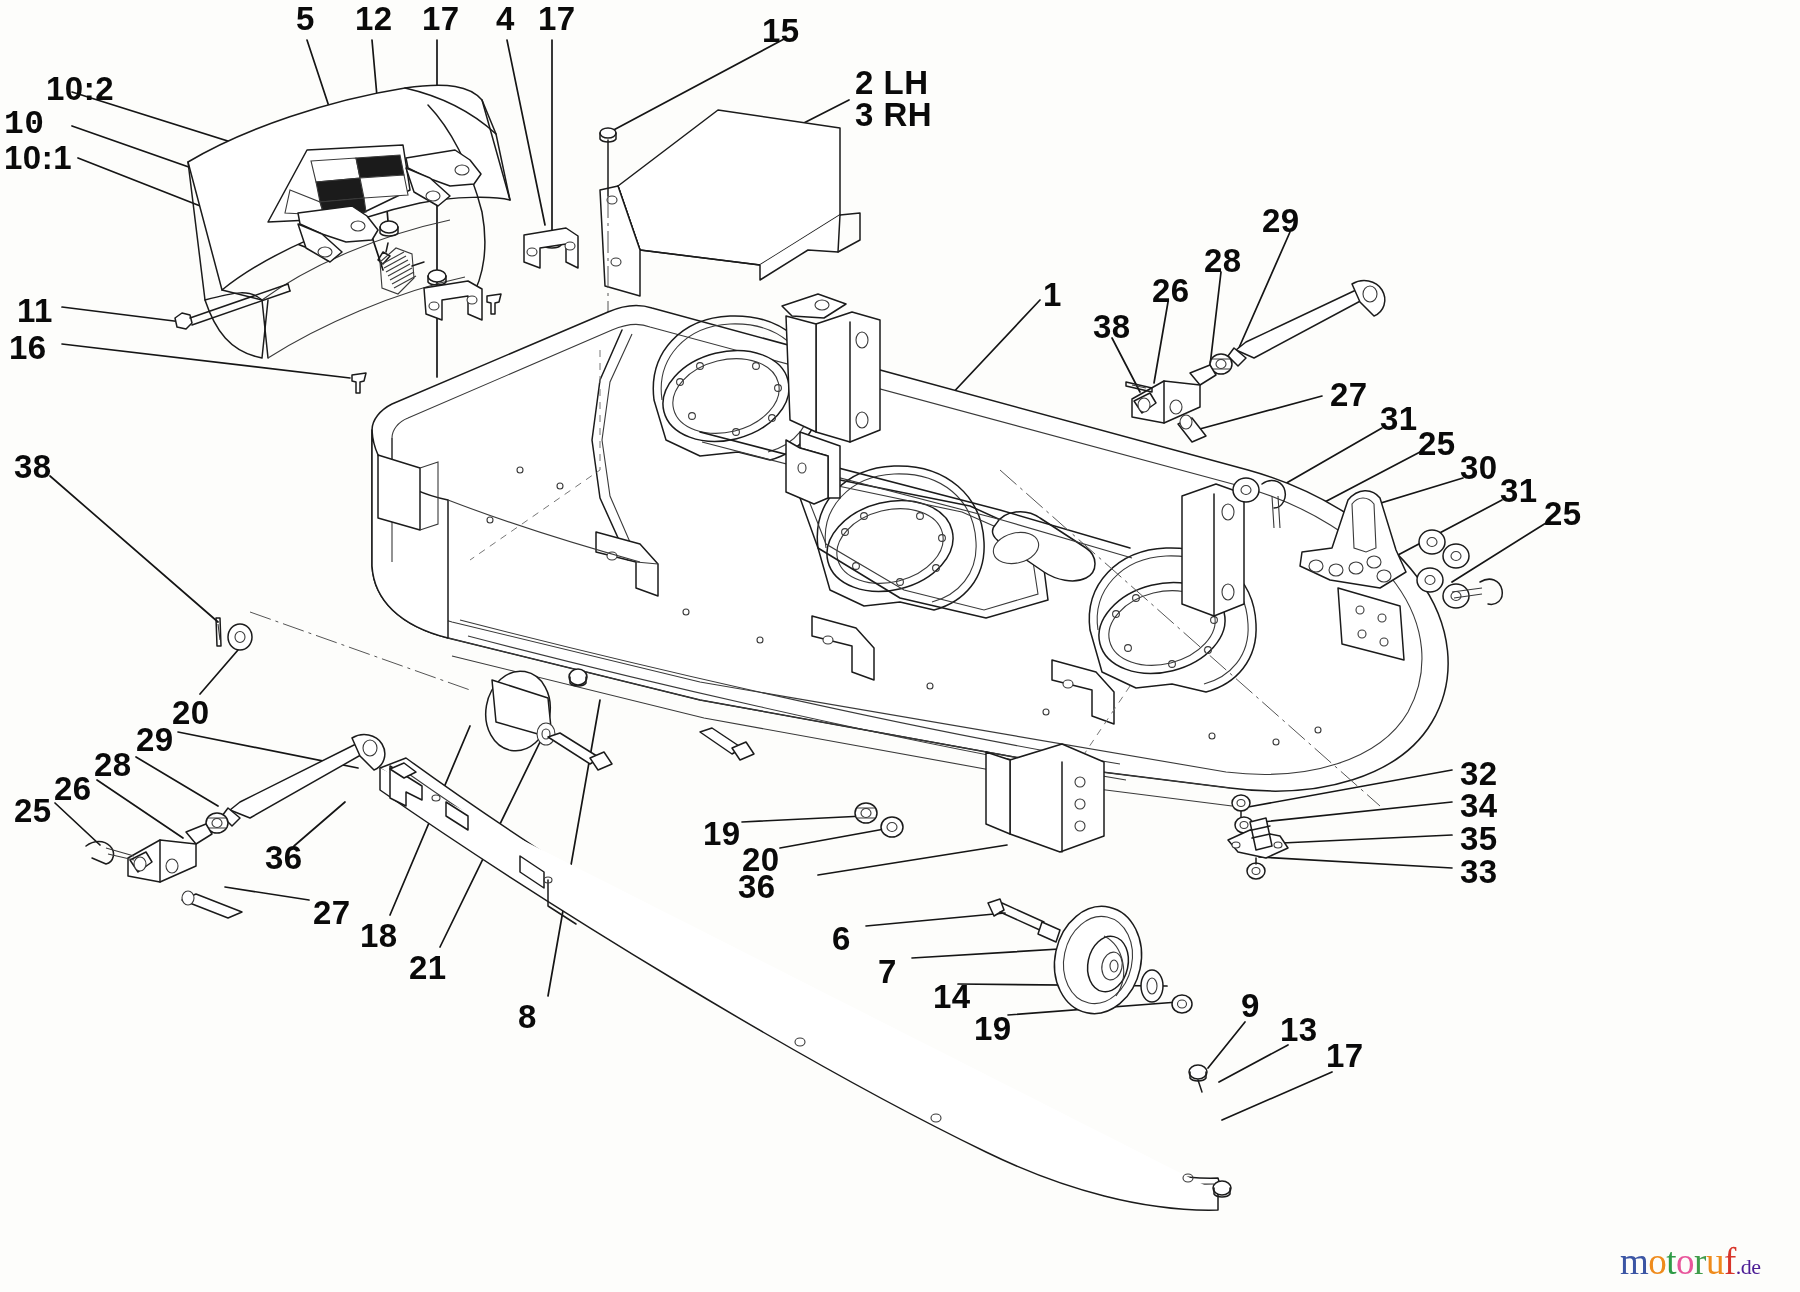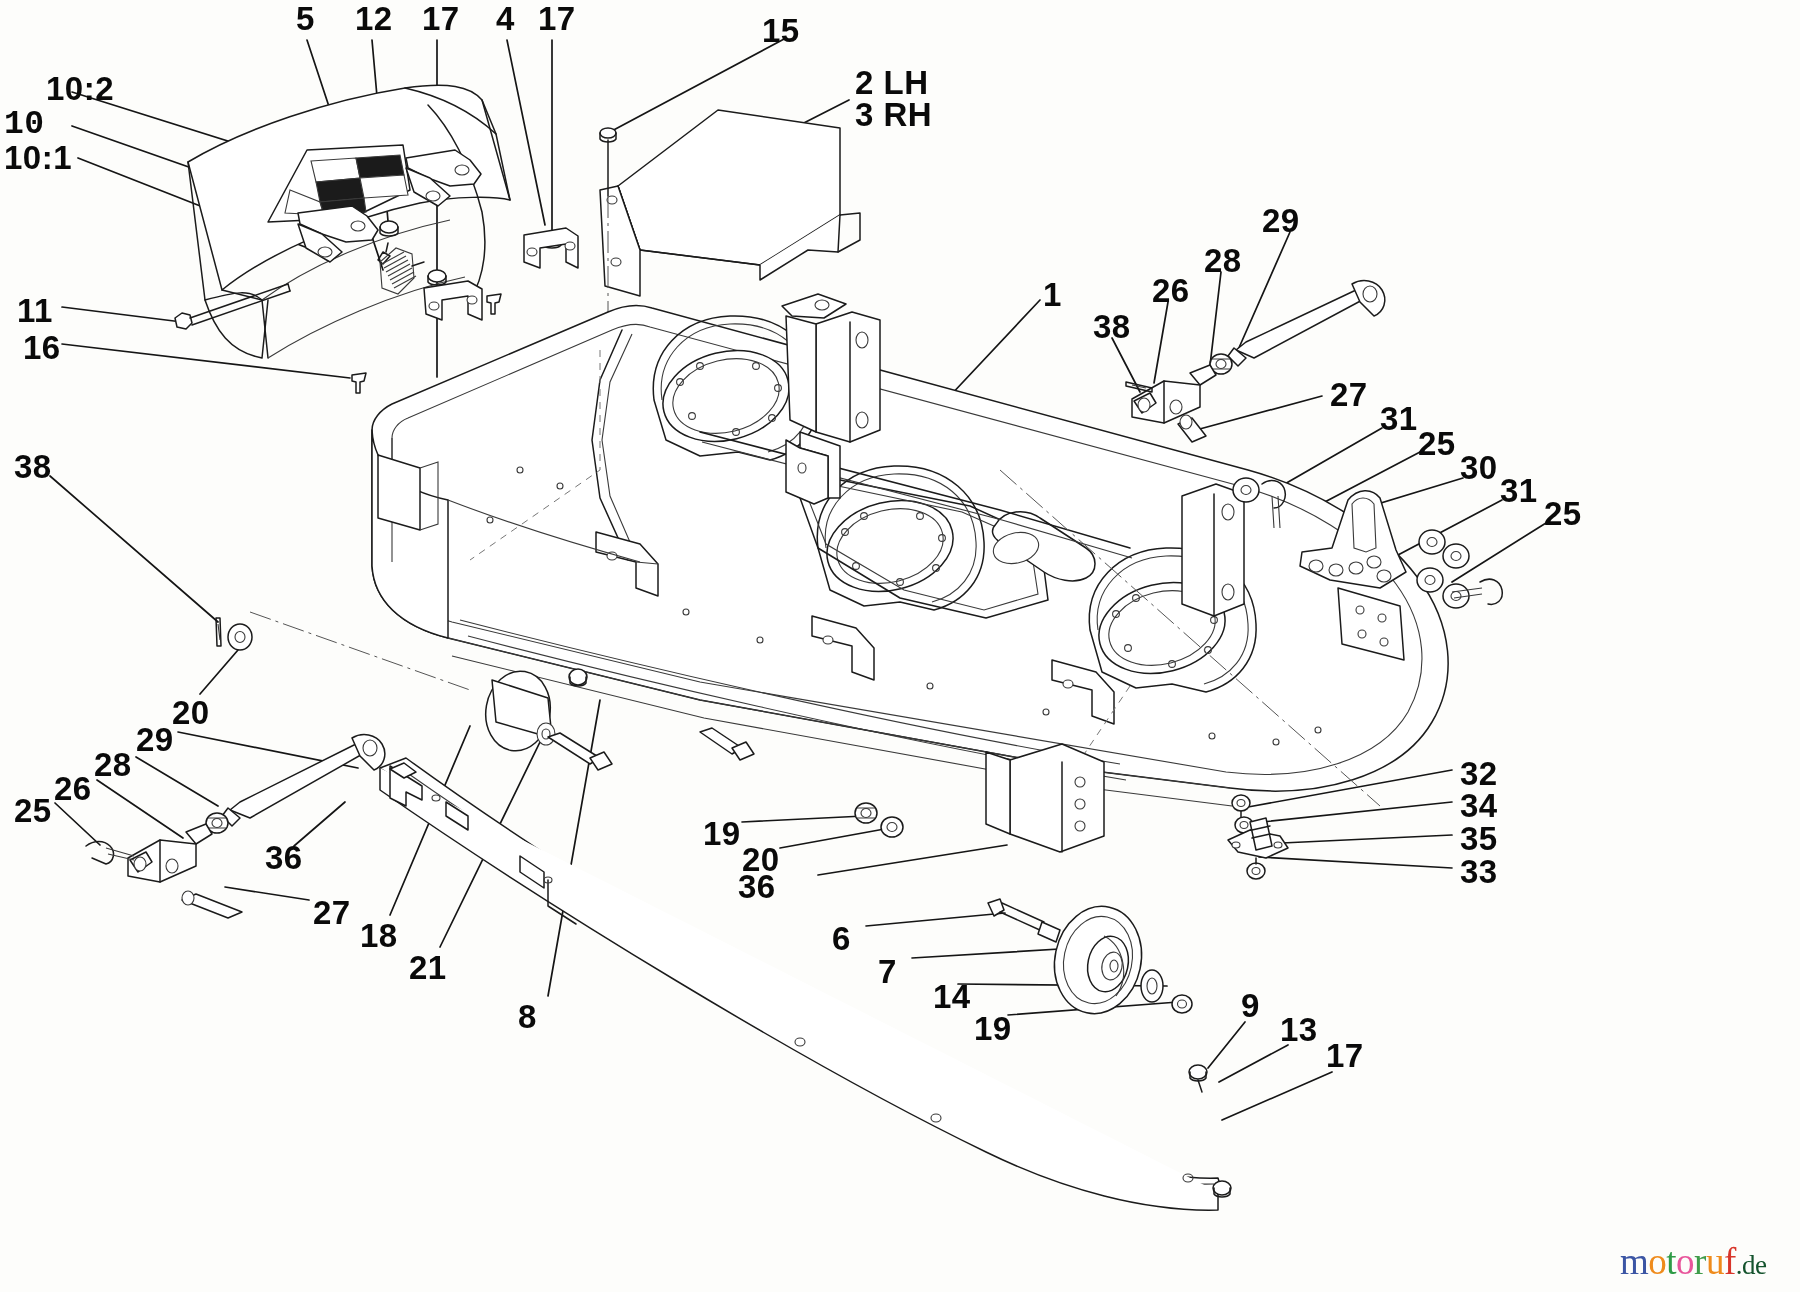--- a/index.html
+++ b/index.html
@@ -47,21 +47,21 @@
     white-space:nowrap;
     user-select:none;
   }
   #logo .l1{color:#3b55a4;}
   #logo .l2{color:#ef8b1c;}
   #logo .l3{color:#2e9b46;}
   #logo .l4{color:#e8559b;}
   #logo .l5{color:#3f9c4a;}
   #logo .l6{color:#ef8b1c;}
   #logo .l7{color:#d8352a;}
-  #logo .de{color:#14532d;font-size:27px;}
+  #logo .de{color:#4c1d95;font-size:22px;}
 </style>
 </head>
 <body>
 
 <div id="stage">
 
   <svg id="leaders" viewBox="0 0 1800 1292" xmlns="http://www.w3.org/2000/svg">
     <g stroke="#151515" stroke-width="1.7" fill="none" stroke-linecap="round">
 
       <path d="M307,40 L383,270"></path>
@@ -659,21 +659,21 @@
   <div class="callout" style="left:422px;top:2px;">17</div>
   <div class="callout" style="left:496px;top:2px;">4</div>
   <div class="callout" style="left:538px;top:2px;">17</div>
   <div class="callout" style="left:762px;top:14px;">15</div>
   <div class="callout" style="left:855px;top:66px;">2 LH</div>
   <div class="callout" style="left:855px;top:98px;">3 RH</div>
   <div class="callout" style="left:4px;top:72px;margin-left:42px;">10:2</div>
   <div class="callout" style="left:4px;top:108px;font-family:Liberation Mono, monospace;">10</div>
   <div class="callout" style="left:4px;top:141px;">10:1</div>
   <div class="callout" style="left:17px;top:294px;">11</div>
-  <div class="callout" style="left:23px;top:331px;">16</div>
+  <div class="callout" style="left:9px;top:331px;">16</div>
   <div class="callout" style="left:1043px;top:278px;">1</div>
   <div class="callout" style="left:1262px;top:204px;">29</div>
   <div class="callout" style="left:1204px;top:244px;">28</div>
   <div class="callout" style="left:1152px;top:274px;">26</div>
   <div class="callout" style="left:1093px;top:310px;">38</div>
   <div class="callout" style="left:1330px;top:378px;">27</div>
   <div class="callout" style="left:1380px;top:402px;">31</div>
   <div class="callout" style="left:1418px;top:427px;">25</div>
   <div class="callout" style="left:1460px;top:451px;">30</div>
   <div class="callout" style="left:1500px;top:474px;">31</div>

